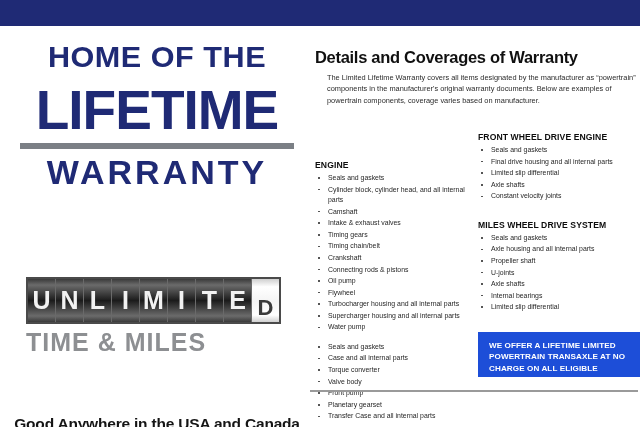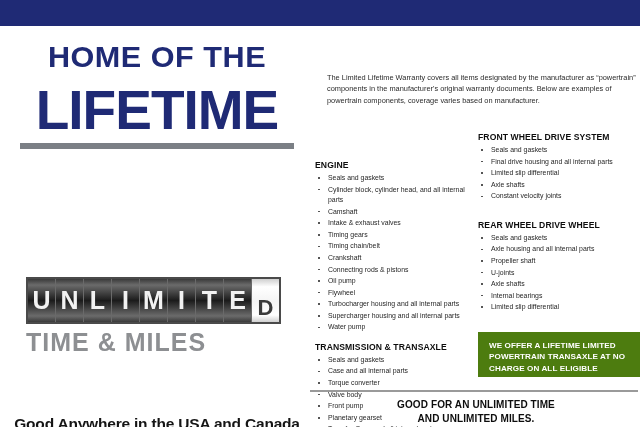--- a/index.html
+++ b/index.html
@@ -93,21 +93,21 @@
     position:relative;padding-left:13px;
     font-size:6.9px;line-height:1.52;color:#1f1f1f;margin-bottom:1.1px;
   }
   ul.items li:before{
     content:"";position:absolute;left:3px;top:4.2px;
     width:1.6px;height:1.6px;background:#555;
   }
 
   .callout{
     position:absolute;left:170px;top:304px;width:162px;height:45px;
-    background:#4d7c0f;color:#ffffff;
+    background:#1d4ed8;color:#ffffff;
     box-sizing:border-box;padding:8px 0 0 11px;
   }
   .callout div{
     font-weight:bold;font-size:8.1px;line-height:1.42;letter-spacing:0.1px;
   }
 
   .divider{
     position:absolute;left:2px;top:362px;width:328px;height:2px;background:#9a9a9a;
   }
   .footer{
@@ -122,20 +122,21 @@
 
   <div class="top-band"></div>
   <div class="top-band-rule"></div>
 
   <div class="left">
 
     <div class="logo-block">
       <div class="l-home">HOME OF THE</div>
       <div class="l-lifetime">LIFETIME</div>
       <div class="l-gray-bar"></div>
+      <div class="l-warranty">WARRANTY</div>
     </div>
 
     <div class="odo">
       <div class="odo-cell">
           <span>U</span>
         </div>
       <div class="odo-cell">
           <span>N</span>
         </div>
       <div class="odo-cell">
@@ -161,20 +162,21 @@
         </div>
     </div>
 
     <div class="time-miles">TIME &amp; MILES</div>
 
     <div class="tagline">Good Anywhere in the USA and Canada</div>
   </div>
 
   <div class="right">
 
+    <div class="r-title">Details and Coverages of Warranty</div>
     <div class="r-intro">The Limited Lifetime Warranty covers all items designated by the manufacturer as “powertrain” components in the manufacturer's original warranty documents. Below are examples of powertrain components, coverage varies based on manufacturer.</div>
 
     <div class="cols">
 
       <div class="col-l">
 
         <div class="sec">
           <div class="sec-head">ENGINE</div>
           <ul class="items">
             <li>Seals and gaskets</li>
@@ -187,49 +189,48 @@
             <li>Connecting rods &amp; pistons</li>
             <li>Oil pump</li>
             <li>Flywheel</li>
             <li>Turbocharger housing and all internal parts</li>
             <li>Supercharger housing and all internal parts</li>
             <li>Water pump</li>
           </ul>
         </div>
 
         <div class="sec">
-          <div class="sec-head">TRANSMISSION &amp; TRANSAXLE</div>
           <ul class="items">
             <li>Seals and gaskets</li>
             <li>Case and all internal parts</li>
             <li>Torque converter</li>
             <li>Valve body</li>
             <li>Front pump</li>
             <li>Planetary gearset</li>
             <li>Transfer Case and all internal parts</li>
           </ul>
         </div>
 
       </div>
 
       <div class="col-r">
 
         <div class="sec">
-          <div class="sec-head">FRONT WHEEL DRIVE SYSTEM</div>
+          <div class="sec-head">FRONT WHEEL DRIVE ENGINE</div>
           <ul class="items">
             <li>Seals and gaskets</li>
             <li>Final drive housing and all internal parts</li>
             <li>Limited slip differential</li>
             <li>Axle shafts</li>
             <li>Constant velocity joints</li>
           </ul>
         </div>
 
         <div class="sec" style="margin-top:18px;">
-          <div class="sec-head">REAR WHEEL DRIVE WHEEL</div>
+          <div class="sec-head">MILES WHEEL DRIVE SYSTEM</div>
           <ul class="items">
             <li>Seals and gaskets</li>
             <li>Axle housing and all internal parts</li>
             <li>Propeller shaft</li>
             <li>U-joints</li>
             <li>Axle shafts</li>
             <li>Internal bearings</li>
             <li>Limited slip differential</li>
           </ul>
         </div>
@@ -239,20 +240,16 @@
     </div>
 
     <div class="callout">
       <div>WE OFFER A LIFETIME LIMITED</div>
       <div>POWERTRAIN TRANSAXLE AT NO</div>
       <div>CHARGE ON ALL ELIGIBLE VEHICLES.</div>
     </div>
 
     <div class="divider"></div>
 
-    <div class="footer">
-      <div>GOOD FOR AN UNLIMITED TIME</div>
-      <div>AND UNLIMITED MILES.</div>
-    </div>
 
   </div>
 
 </div>
 
 </body></html>

